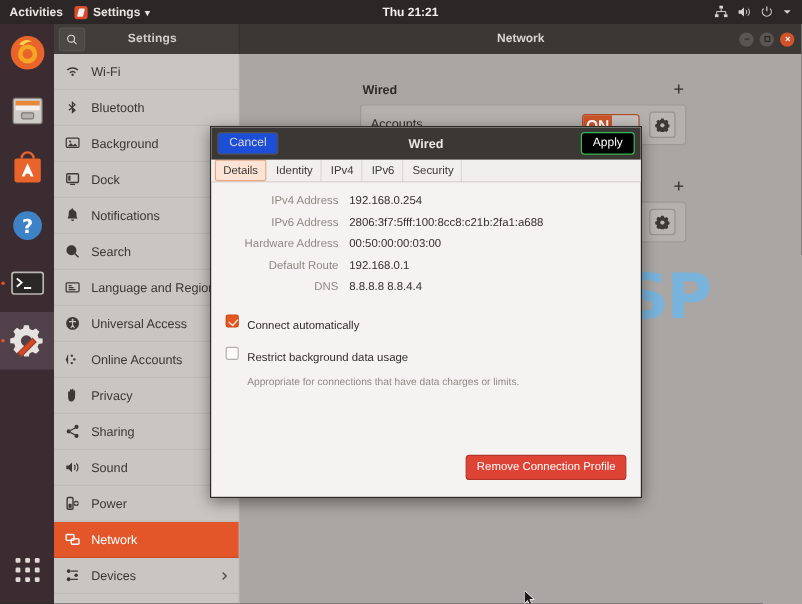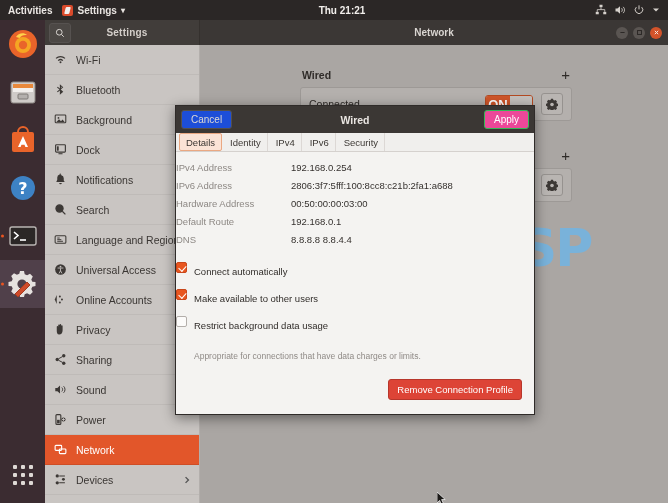--- a/index.html
+++ b/index.html
@@ -176,21 +176,21 @@
     border: 1px solid #2f2b29;
   }
   #dlg-header {
     height: 27px; background: #3b3734; display: flex; align-items: center;
     padding: 0 5px; position: relative;
   }
   .dlg-btn {
     font-size: 10px; padding: 3px 9px; border-radius: 3px;
     border: 1px solid #555049; background: #1d4ed8; color: #ddd8d3;
   }
-  .dlg-btn.apply { background: #ec4899; border-color: #35b957; color: #ffffff; font-weight: normal; }
+  .dlg-btn.apply { background: #000000; border-color: #35b957; color: #ffffff; font-weight: normal; }
   #dlg-header .dlg-title {
     position: absolute; left: 0; right: 0; text-align: center;
     color: #eae6e2; font-size: 10.5px; font-weight: bold;
   }
   #dlg-header .spacer { flex: 1; }
   .dlg-btn.apply, .dlg-btn.cancel { z-index: 2; }
 
   #dlg-tabs {
     height: 19px; background: #f0efed; border-bottom: 1px solid #d5d1ce;
     display: flex; align-items: stretch; padding-left: 3px; gap: 2px;
@@ -200,37 +200,37 @@
     display: flex; align-items: center;
     border-right: 1px solid #dcd8d5;
   }
   .tab.active {
     background: #fbe3d6; border: 1px solid #eaa882; border-radius: 2px;
     color: #3a3632;
   }
 
   #dlg-body { padding: 10px 0 0 0; position: relative; height: 264px; }
   .frow { display: flex; font-size: 9.5px; margin-bottom: 7px; align-items: baseline; }
-  .frow .fkey { width: 115px; color: #8d8884; padding-right: 9px; }
+  .frow .fkey { width: 115px; text-align: right; color: #8d8884; padding-right: 9px; }
   .frow .fval { color: #35312e; }
 
-  .checks { margin-top: 16px; }
+  .checks { margin-top: 16px; padding-left: 12px; }
   .crow { display: flex; align-items: flex-start; gap: 7px; margin-bottom: 9px; }
   .cbox {
     width: 11px; height: 11px; border-radius: 2px; flex: none; margin-top: 1px;
     border: 1px solid #b3aeaa; background: #fcfbfa;
   }
   .cbox.on { background: #e8561f; border-color: #c8461a; position: relative; }
   .cbox.on::after {
     content: ""; position: absolute; left: 2.5px; top: 1px;
     width: 3.5px; height: 6px; border: solid #fff; border-width: 0 1.6px 1.6px 0;
     transform: rotate(42deg);
   }
   .ctext .ctitle { font-size: 9.5px; color: #312d2a; }
-  .ctext .csub { font-size: 8.5px; color: #8f8a86; margin-top: 18px; }
+  .ctext .csub { font-size: 8.5px; color: #8f8a86; margin-top: 7px; }
 
   #remove-wrap { position: absolute; right: 12px; bottom: 16px; }
   .remove-btn {
     background: #dd4436; border: 1px solid #b7362b; border-radius: 3px;
     color: #ffffff; font-size: 9.5px; padding: 4px 8px;
   }
 
   #cursor { position: absolute; left: 437px; top: 492px; z-index: 90; }
   #cursor svg { width: 10px; height: 14px; }
 </style>
@@ -548,21 +548,21 @@
       </div>
 
       <div id="main">
 
         <div class="net-section" style="top:22px;">
           <div class="sec-head">
             <span>Wired</span>
             <span class="plus-btn">+</span>
           </div>
           <div class="net-card">
-            <span class="label">Connected</span>
+            <span class="label">Accounts</span>
             <span class="toggle">
               <span class="on">ON</span>
               <span class="knob"></span>
             </span>
             <span class="gearbtn">
               <svg viewBox="0 0 16 16">
                 <path d="M6.6 1h2.8l.4 1.7 1.3.6 1.6-.8 2 2-.8 1.6.6 1.3 1.7.4v2.8l-1.7.4-.6 1.3.8 1.6-2 2-1.6-.8-1.3.6-.4 1.7H6.6l-.4-1.7-1.3-.6-1.6.8-2-2 .8-1.6-.6-1.3L-.2 10.4V7.6l1.7-.4.6-1.3-.8-1.6 2-2 1.6.8 1.3-.6z"></path>
                 <circle cx="8" cy="8.6" r="2.4" fill="#b9b5b2"></circle>
               </svg>
             </span>
@@ -627,26 +627,20 @@
       <div class="frow">
         <span class="fkey">DNS</span>
         <span class="fval">8.8.8.8 8.8.4.4</span>
       </div>
 
       <div class="checks">
         <div class="crow">
           <span class="cbox on"></span>
           <span class="ctext">
             <span class="ctitle">Connect automatically</span>
-          </span>
-        </div>
-        <div class="crow">
-          <span class="cbox on"></span>
-          <span class="ctext">
-            <span class="ctitle">Make available to other users</span>
           </span>
         </div>
         <div class="crow">
           <span class="cbox"></span>
           <span class="ctext">
             <span class="ctitle">Restrict background data usage</span>
             <span class="csub" style="display:block">Appropriate for connections that have data charges or limits.</span>
           </span>
         </div>
       </div>

